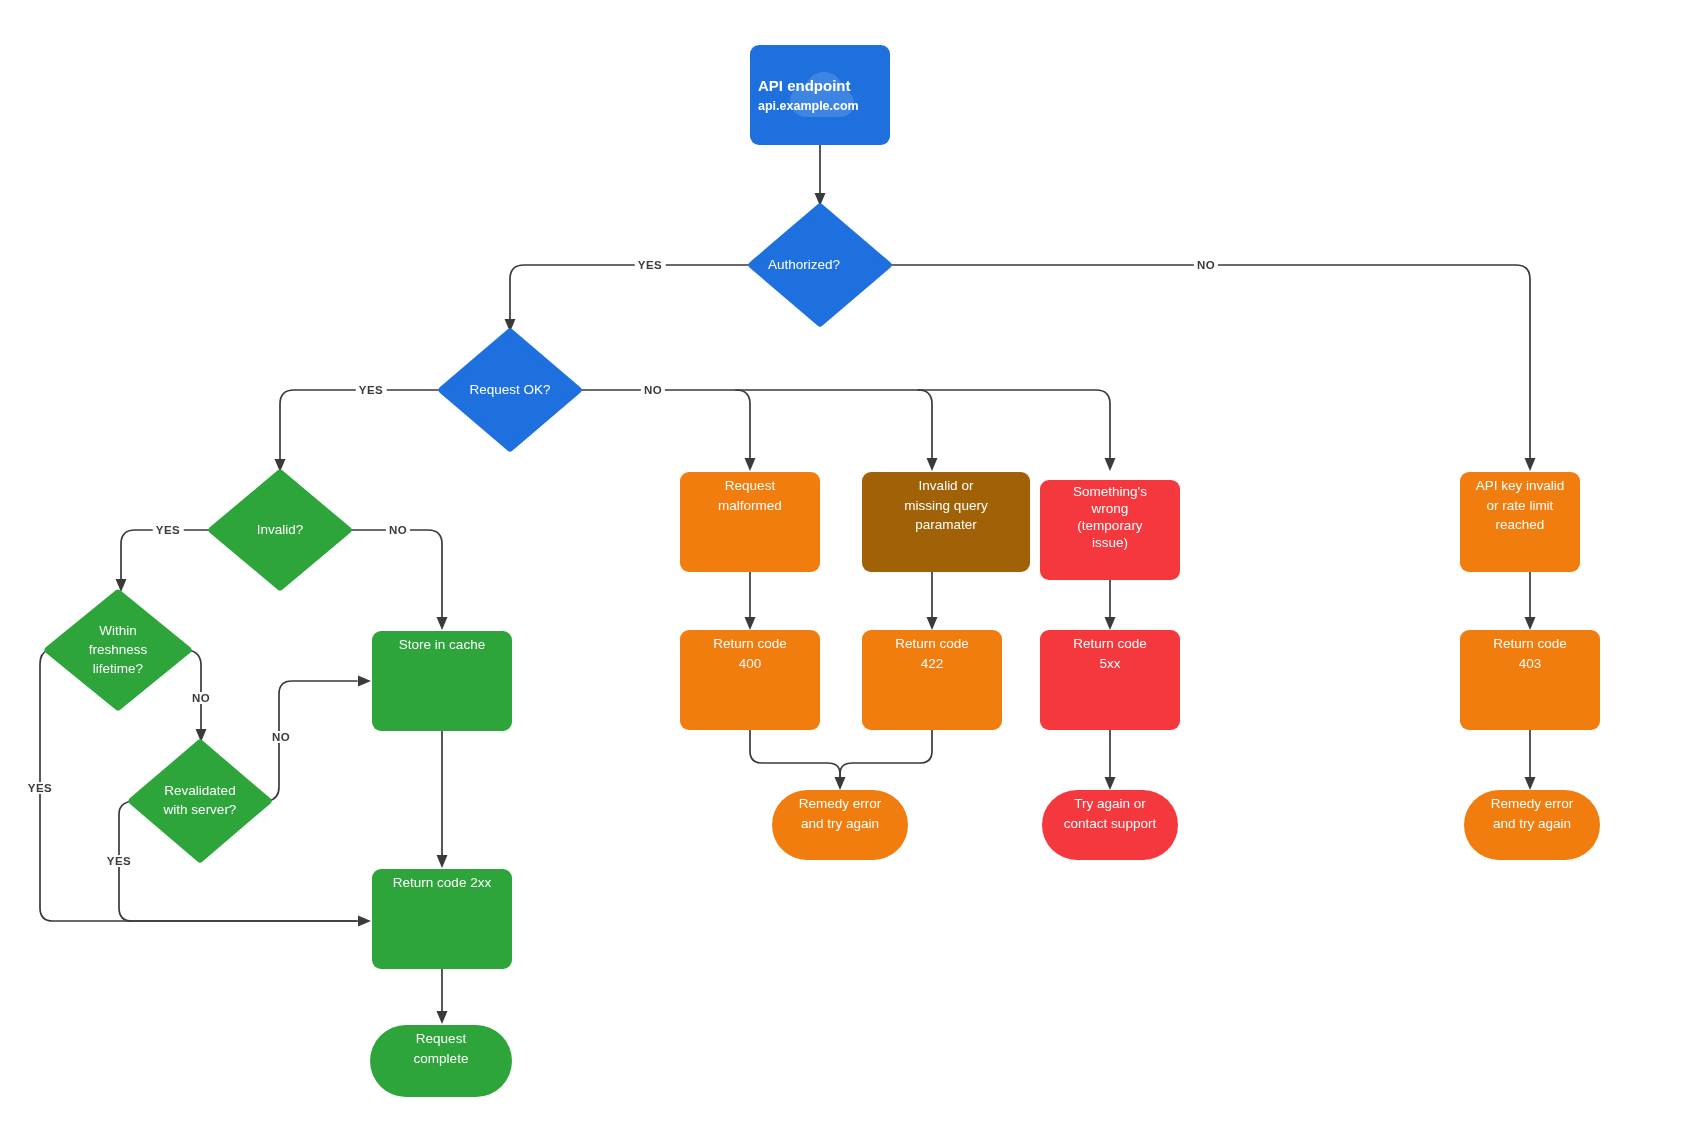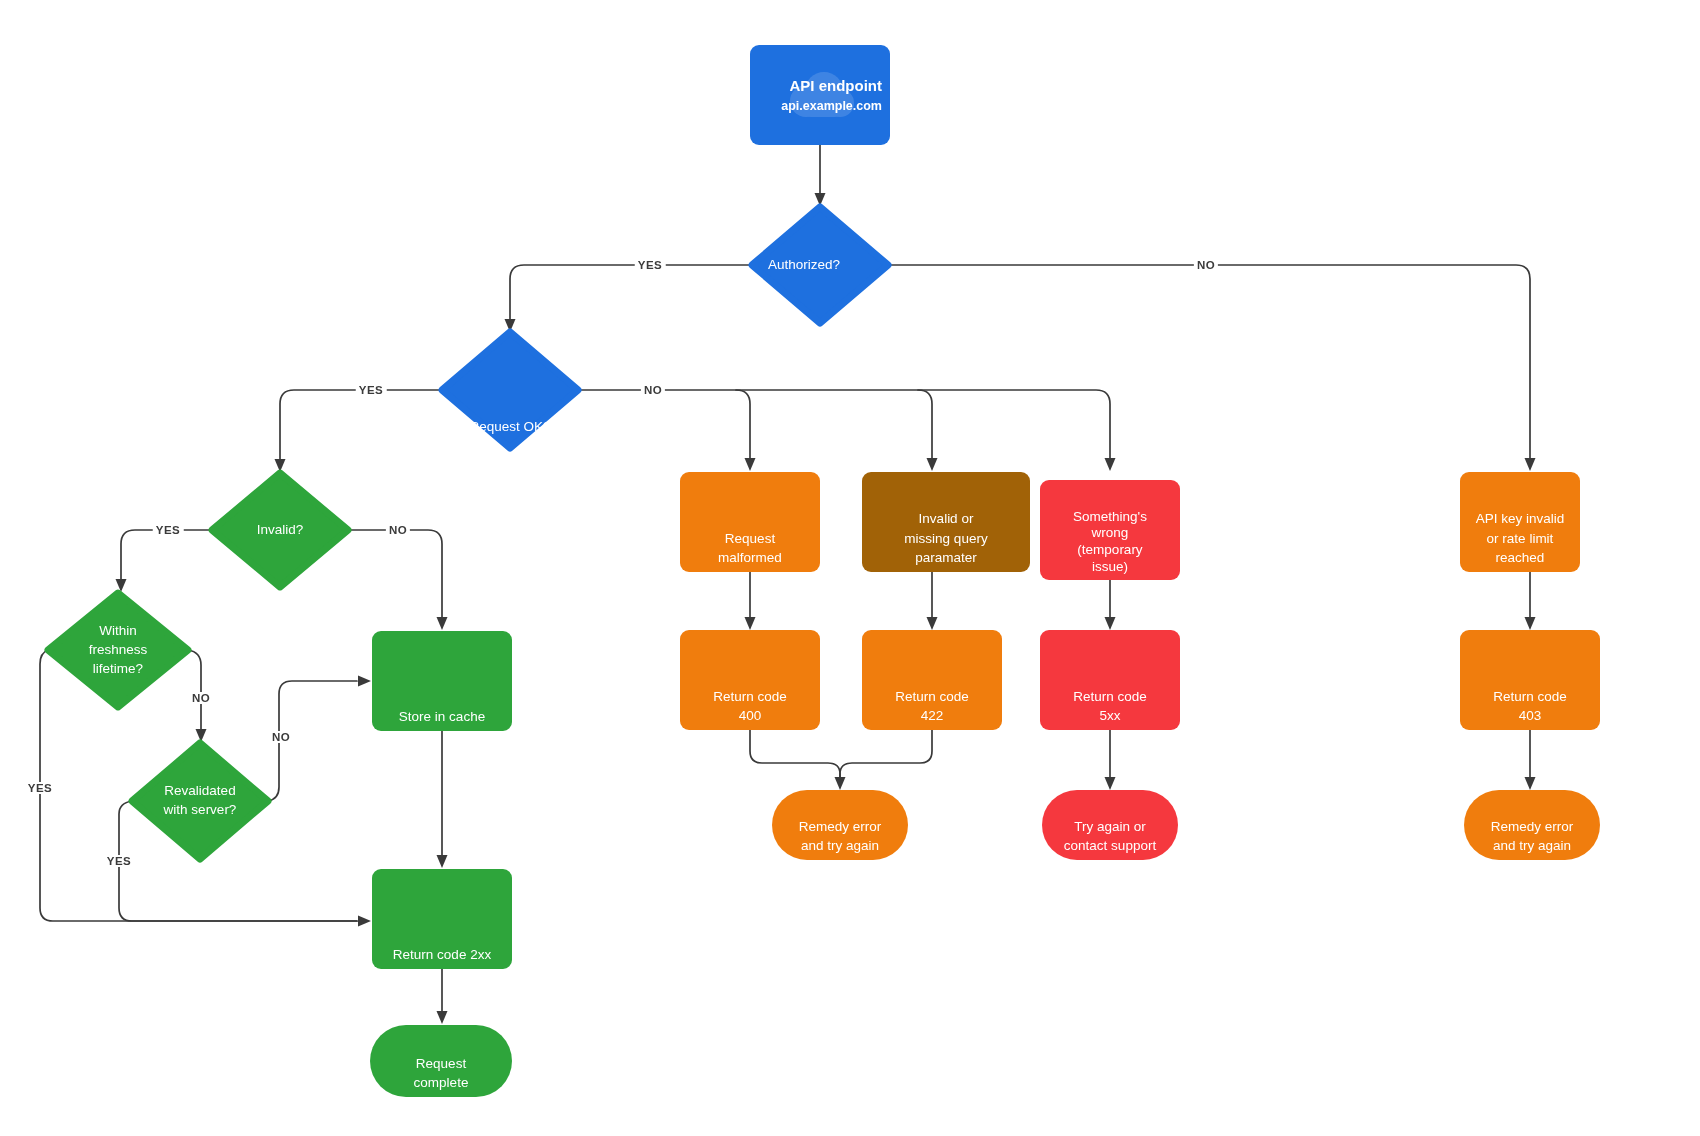--- a/index.html
+++ b/index.html
@@ -1,19 +1,19 @@
 <!DOCTYPE html>
 <html><head>
 <meta charset="utf-8">
 <style>
   html,body{margin:0;padding:0;background:#ffffff;}
   .canvas{position:relative;width:1700px;height:1136px;background:#ffffff;overflow:hidden;
           font-family:"Liberation Sans",sans-serif;}
   .wires{position:absolute;left:0;top:0;}
-  .node{position:absolute;display:flex;align-items:flex-end;justify-content:center;
+  .node{position:absolute;display:flex;align-items:flex-start;justify-content:center;
         color:#ffffff;text-align:center;white-space:pre-line;border-radius:9px;
         font-size:13.5px;line-height:1.45;box-sizing:border-box;padding:4px 8px;}
   .pill{border-radius:36px;}
   .dlabel{position:absolute;transform:translate(-50%,-50%);color:#ffffff;text-align:center;
           white-space:pre-line;font-size:13.5px;line-height:1.4;width:130px;pointer-events:none;}
   .elabel{position:absolute;transform:translate(-50%,-50%);font-weight:bold;font-size:11.5px;
           color:#3b3b3b;background:#ffffff;padding:0 3px;letter-spacing:.5px;white-space:nowrap;}
   .endpoint{flex-direction:column;position:absolute;}
   .endpoint .t1{font-weight:bold;font-size:15px;position:relative;z-index:2;}
   .endpoint .t2{font-weight:bold;font-size:12.5px;position:relative;z-index:2;}
@@ -127,21 +127,21 @@
 
   <div class="node" style="left: 1460px; top: 472px; width: 120px; height: 100px; background-color: rgb(240, 125, 13);">API key invalid
 or rate limit
 reached</div>
   <div class="node" style="left: 1460px; top: 630px; width: 140px; height: 100px; background-color: rgb(240, 125, 13);">Return code
 403</div>
   <div class="node pill" style="left: 1464px; top: 790px; width: 136px; height: 70px; background-color: rgb(240, 125, 13);">Remedy error
 and try again</div>
 
   <div class="dlabel" style="left:804px;top:265px;">Authorized?</div>
-  <div class="dlabel" style="left:510px;top:390px;margin-top:37px;">Request OK?</div>
+  <div class="dlabel" style="left:510px;top:390px;">Request OK?</div>
   <div class="dlabel" style="left:280px;top:530px;">Invalid?</div>
   <div class="dlabel" style="left:118px;top:650px;width:110px;">Within
 freshness
 lifetime?</div>
   <div class="dlabel" style="left:200px;top:801px;">Revalidated
 with server?</div>
 
   <div class="elabel" style="left:650px;top:265px;">YES</div>
   <div class="elabel" style="left:1206px;top:265px;">NO</div>
   <div class="elabel" style="left:371px;top:390px;">YES</div>

